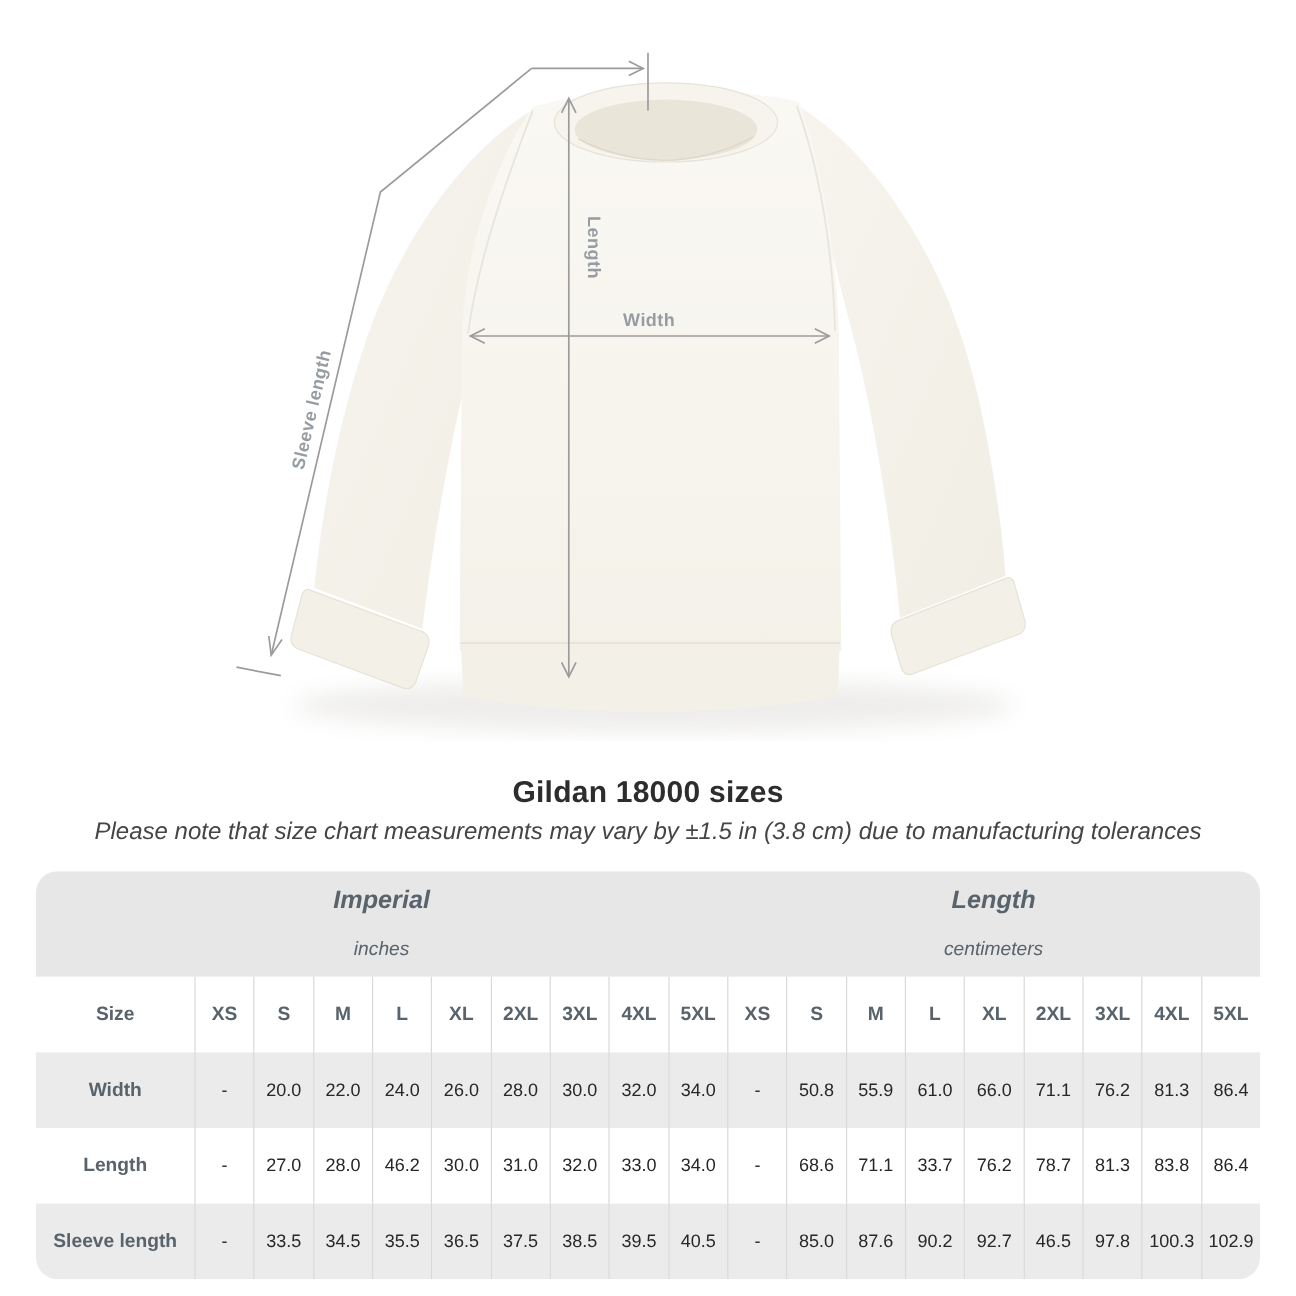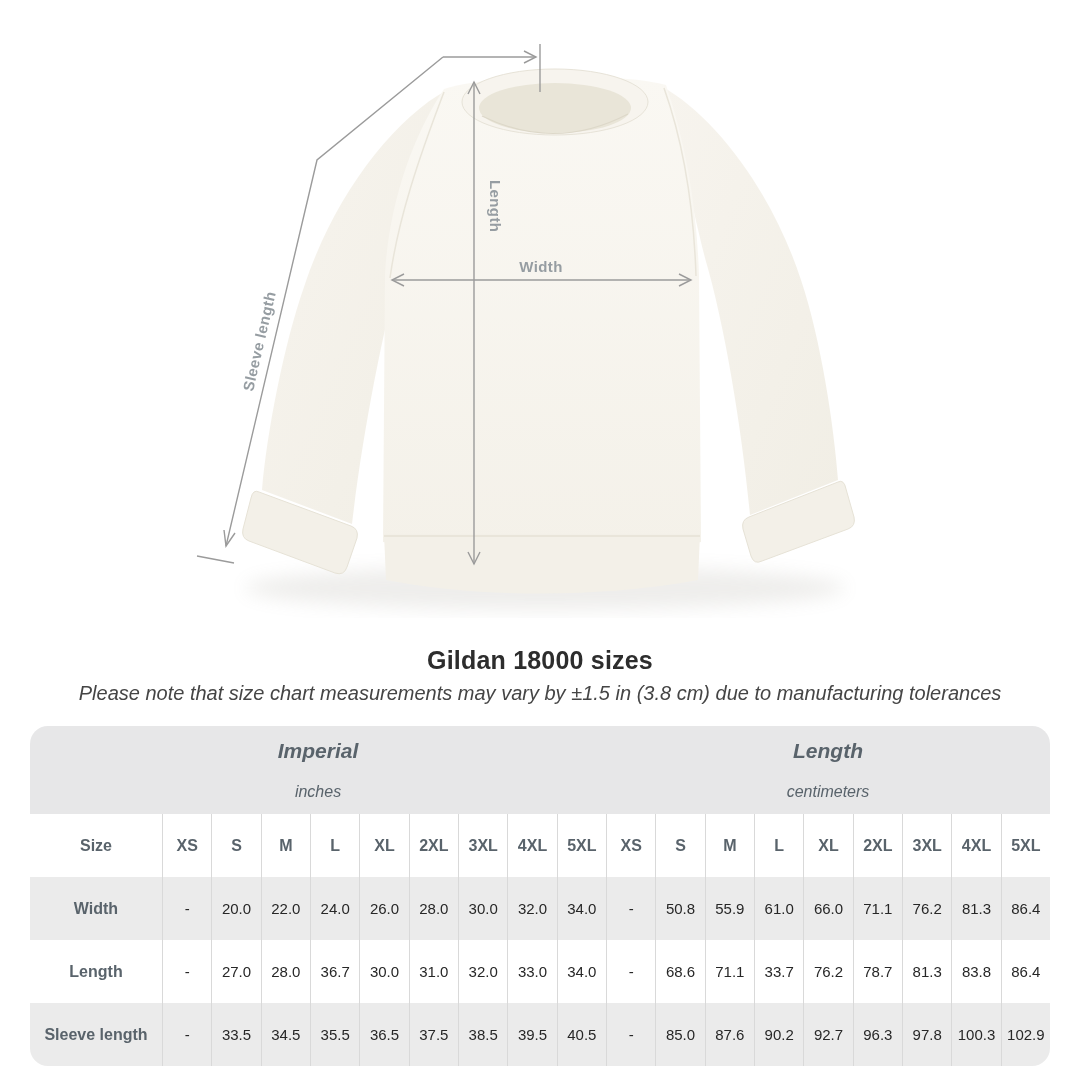--- a/index.html
+++ b/index.html
@@ -196,21 +196,21 @@
       <div class="cell sepline shade">61.0</div>
       <div class="cell sepline shade">66.0</div>
       <div class="cell sepline shade">71.1</div>
       <div class="cell sepline shade">76.2</div>
       <div class="cell sepline shade">81.3</div>
       <div class="cell sepline shade">86.4</div>
       <div class="cell rowlabel">Length</div>
       <div class="cell sepline">-</div>
       <div class="cell sepline">27.0</div>
       <div class="cell sepline">28.0</div>
-      <div class="cell sepline">36.7</div>
+      <div class="cell sepline">46.2</div>
       <div class="cell sepline">30.0</div>
       <div class="cell sepline">31.0</div>
       <div class="cell sepline">32.0</div>
       <div class="cell sepline">33.0</div>
       <div class="cell sepline">34.0</div>
       <div class="cell sepline">-</div>
       <div class="cell sepline">68.6</div>
       <div class="cell sepline">71.1</div>
       <div class="cell sepline">33.7</div>
       <div class="cell sepline">76.2</div>
@@ -226,18 +226,18 @@
       <div class="cell sepline shade">36.5</div>
       <div class="cell sepline shade">37.5</div>
       <div class="cell sepline shade">38.5</div>
       <div class="cell sepline shade">39.5</div>
       <div class="cell sepline shade">40.5</div>
       <div class="cell sepline shade">-</div>
       <div class="cell sepline shade">85.0</div>
       <div class="cell sepline shade">87.6</div>
       <div class="cell sepline shade">90.2</div>
       <div class="cell sepline shade">92.7</div>
-      <div class="cell sepline shade">96.3</div>
+      <div class="cell sepline shade">46.5</div>
       <div class="cell sepline shade">97.8</div>
       <div class="cell sepline shade">100.3</div>
       <div class="cell sepline shade">102.9</div>
     </div>
 </div>
 
 </body></html>

